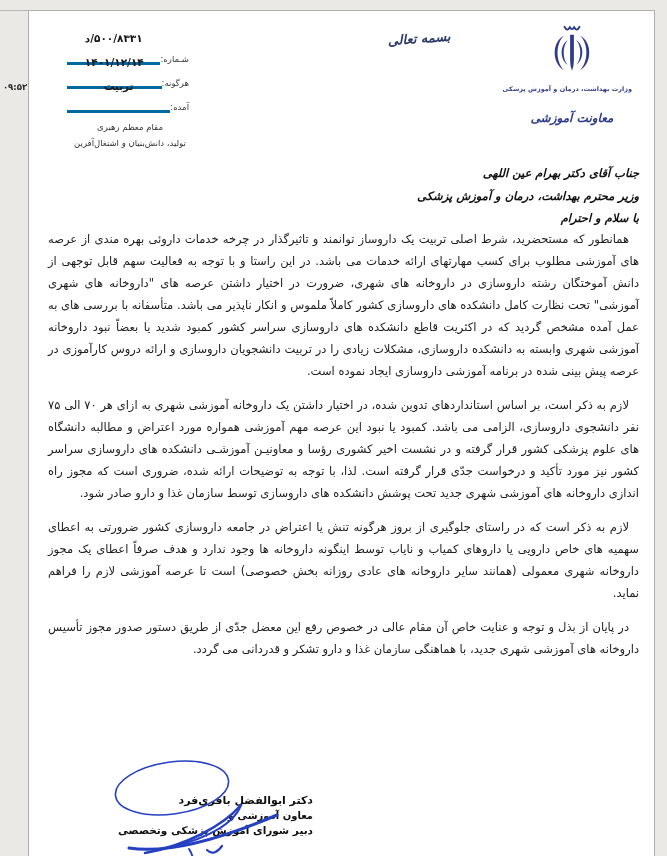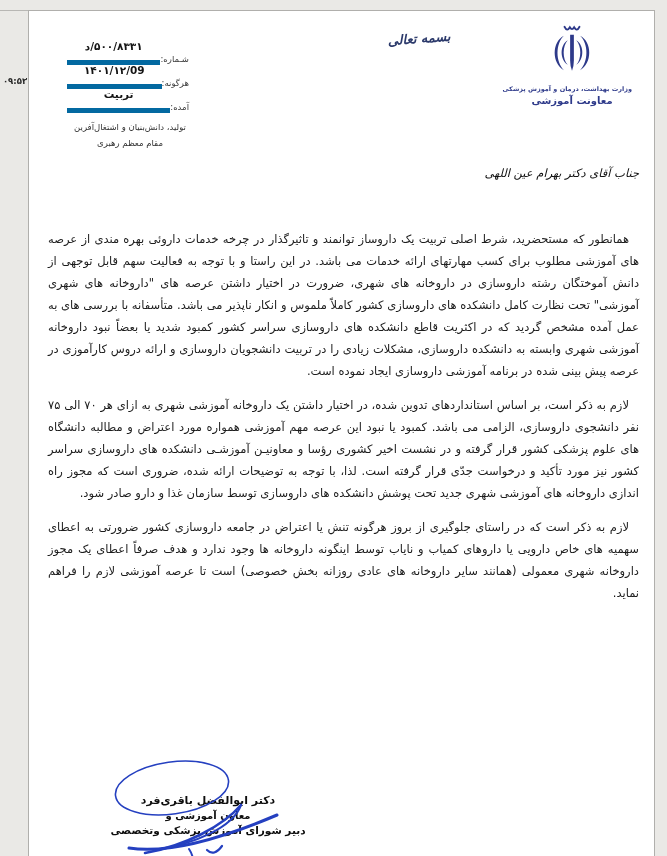--- a/index.html
+++ b/index.html
@@ -5,93 +5,93 @@
   * { margin:0; padding:0; box-sizing:border-box; }
   html,body { width:667px; height:856px; }
   body {
     position:relative;
     background:#eae9e6;
     font-family:"DejaVu Sans", sans-serif;
     overflow:hidden;
   }
   .top-line { position:absolute; left:0; top:10px; width:30px; border-top:1px solid #b8b7b4; }
   .scan-time {
-    position:absolute; left:2px; top:76px; width:26px;
+    position:absolute; left:2px; top:82px; width:26px;
     font-size:8.5px; font-weight:bold; color:#2a2a2a;
     direction:ltr; unicode-bidi:bidi-override; text-align:center;
   }
   .page {
     position:absolute; left:28px; top:10px; width:627px; height:846px;
     background:#ffffff; border:1px solid #b0afac; border-bottom:none;
     direction:rtl;
   }
   
   .fields { position:absolute; top:30px; left:38px; width:122px; }
   .field-row { display:flex; align-items:flex-end; height:24px; }
   .field-label { font-size:8.5px; color:#3a3a3a; letter-spacing:.5px; white-space:nowrap; padding-bottom:1px; }
   .field-value {
     flex:1; text-align:center; font-weight:bold; font-size:10.5px; color:#141414;
-    border-bottom:5px solid #0369a1; padding-bottom:8px; white-space:nowrap;
+    border-bottom:3px solid #0369a1; padding-bottom:18px; white-space:nowrap;
   }
   .ltr { direction:ltr; unicode-bidi:bidi-override; }
   .slogan { position:absolute; top:108px; left:28px; width:146px; text-align:center; color:#333; }
   .slogan div { font-size:8.5px; line-height:16px; white-space:nowrap; }
   
   .besmele {
     position:absolute; top:20px; left:345px; width:90px; text-align:center;
     font-size:13px; font-weight:bold; font-style:italic; color:#2c3a6b;
     transform:rotate(-4deg); white-space:nowrap;
   }
   
   .letterhead { position:absolute; top:12px; right:22px; width:120px; text-align:center; color:#2e3a8a; }
   .letterhead svg { display:block; margin:0 auto; }
   .ministry-line { font-size:6.5px; font-weight:bold; white-space:nowrap; margin-top:2px; transform:scaleY(.95); }
-  .dept-line { font-size:10px; font-weight:bold; white-space:nowrap; margin-top:2px; }
+  .dept-line { font-size:12px; font-weight:bold; font-style:italic; white-space:nowrap; margin-top:18px; }
   
   .recipient { position:absolute; top:151px; right:15px; left:29px; text-align:right; }
-  .recipient div { font-size:11.5px; font-weight:normal; font-style:italic; line-height:22.5px; color:#111; }
+  .recipient div { font-size:11.5px; font-weight:bold; font-style:italic; line-height:22.5px; color:#111; }
   
   .letter-body { position:absolute; top:217px; right:15px; left:19px; }
   .letter-body p {
     font-size:11.5px; line-height:22px; color:#1c1c1c;
     text-align:justify; text-indent:10px; margin-bottom:12px;
   }
   
-  .signature { position:absolute; top:782px; left:74px; width:210px; text-align:center; color:#0d0d0d; }
+  .signature { position:absolute; top:782px; left:74px; width:210px; text-align:right; color:#0d0d0d; }
   .sig-name { font-size:11px; font-weight:bold; line-height:15px; white-space:nowrap; }
   .sig-title1 { font-size:10px; font-weight:bold; line-height:15px; white-space:nowrap; }
   .sig-title2 { font-size:10.5px; font-weight:bold; line-height:15px; white-space:nowrap; }
   .sig-ink { position:absolute; left:32px; top:725px; width:240px; height:130px; pointer-events:none; }
 </style>
 </head>
 <body>
 
 <div class="top-line"></div>
 <div class="scan-time">۰۹:۵۳</div>
 
 <div class="page">
 
   <div class="fields">
     <div class="field-row">
       <span class="field-label">شـماره:</span>
       <span class="field-value ltr">د/۵۰۰/۸۳۳۱</span>
     </div>
     <div class="field-row">
       <span class="field-label">هرگونه:</span>
-      <span class="field-value ltr">۱۴۰۱/۱۲/09</span>
+      <span class="field-value ltr">۱۴۰۱/۱۲/۱۴</span>
     </div>
     <div class="field-row">
       <span class="field-label">آمده:</span>
       <span class="field-value">تربیت</span>
     </div>
   </div>
 
   <div class="slogan">
+    <div>مقام معظم رهبری</div>
     <div>تولید، دانش‌بنیان و اشتغال‌آفرین</div>
-    <div>مقام معظم رهبری</div>
   </div>
 
   <div class="besmele">بسمه تعالی</div>
 
   <div class="letterhead">
     <span>
       <svg width="54" height="60" viewBox="0 0 100 112" fill="#2e3a8a" stroke="none">
         <path d="M36 7 Q41 17 46 8 Q50 15 54 8 Q59 17 64 7" fill="none" stroke="#2e3a8a" stroke-width="3.5" stroke-linecap="round"></path>
         <path d="M46.5 22 H53.5 V70 Q53.5 81 50 89 Q46.5 81 46.5 70 Z"></path>
         <path d="M42 32 C27 41 27 68 42 78 C32 67 32 43 42 32 Z"></path>
@@ -101,26 +101,29 @@
           <path d="M35 24 C12 35 12 76 35 88 C19 73 19 38 35 24 Z"></path>
         </g>
       </svg>
     </span>
     <div class="ministry-line">وزارت بهداشت، درمان و آموزش پزشکی</div>
     <div class="dept-line">معاونت آموزشی</div>
   </div>
 
   <div class="recipient">
     <div>جناب آقای دکتر بهرام عین اللهی</div>
+    <div>وزیر محترم بهداشت، درمان و آموزش پزشکی</div>
+    <div>با سلام و احترام</div>
   </div>
 
   <div class="letter-body">
     <p>همانطور که مستحضرید، شرط اصلی تربیت یک داروساز توانمند و تاثیرگذار در چرخه خدمات داروئی بهره مندی از عرصه های آموزشی مطلوب برای کسب مهارتهای ارائه خدمات می باشد. در این راستا و با توجه به فعالیت سهم قابل توجهی از دانش آموختگان رشته داروسازی در داروخانه های شهری، ضرورت در اختیار داشتن عرصه های "داروخانه های شهری آموزشی" تحت نظارت کامل دانشکده های داروسازی کشور کاملاً ملموس و انکار ناپذیر می باشد. متأسفانه با بررسی های به عمل آمده مشخص گردید که در اکثریت قاطع دانشکده های داروسازی سراسر کشور کمبود شدید یا بعضاً نبود داروخانه آموزشی شهری وابسته به دانشکده داروسازی، مشکلات زیادی را در تربیت دانشجویان داروسازی و ارائه دروس کارآموزی در عرصه پیش بینی شده در برنامه آموزشی داروسازی ایجاد نموده است.</p>
     <p>لازم به ذکر است، بر اساس استانداردهای تدوین شده، در اختیار داشتن یک داروخانه آموزشی شهری به ازای هر ۷۰ الی ۷۵ نفر دانشجوی داروسازی، الزامی می باشد. کمبود یا نبود این عرصه مهم آموزشی همواره مورد اعتراض و مطالبه دانشگاه های علوم پزشکی کشور قرار گرفته و در نشست اخیر کشوری رؤسا و معاونیـن آموزشـی دانشکده های داروسازی سراسر کشور نیز مورد تأکید و درخواست جدّی قرار گرفته است. لذا، با توجه به توضیحات ارائه شده، ضروری است که مجوز راه اندازی داروخانه های آموزشی شهری جدید تحت پوشش دانشکده های داروسازی توسط سازمان غذا و دارو صادر شود.</p>
     <p>لازم به ذکر است که در راستای جلوگیری از بروز هرگونه تنش یا اعتراض در جامعه داروسازی کشور ضرورتی به اعطای سهمیه های خاص دارویی یا داروهای کمیاب و نایاب توسط اینگونه داروخانه ها وجود ندارد و هدف صرفاً اعطای یک مجوز داروخانه شهری معمولی (همانند سایر داروخانه های عادی روزانه بخش خصوصی) است تا عرصه آموزشی لازم را فراهم نماید.</p>
+    <p>در پایان از بذل و توجه و عنایت خاص آن مقام عالی در خصوص رفع این معضل جدّی از طریق دستور صدور مجوز تأسیس داروخانه های آموزشی شهری جدید، با هماهنگی سازمان غذا و دارو تشکر و قدردانی می گردد.</p>
   </div>
 
   <div class="signature">
     <div class="sig-name">دکتر ابوالفضل باقری‌فرد</div>
     <div class="sig-title1">معاون آموزشی و</div>
     <div class="sig-title2">دبیر شورای آموزش پزشکی وتخصصی</div>
   </div>
 
   <svg class="sig-ink" viewBox="0 0 240 130" fill="none" stroke="#2540c0" stroke-linecap="round">
     <ellipse cx="111" cy="52" rx="57" ry="26" stroke-width="1.6" transform="rotate(-8 111 52)"></ellipse>

